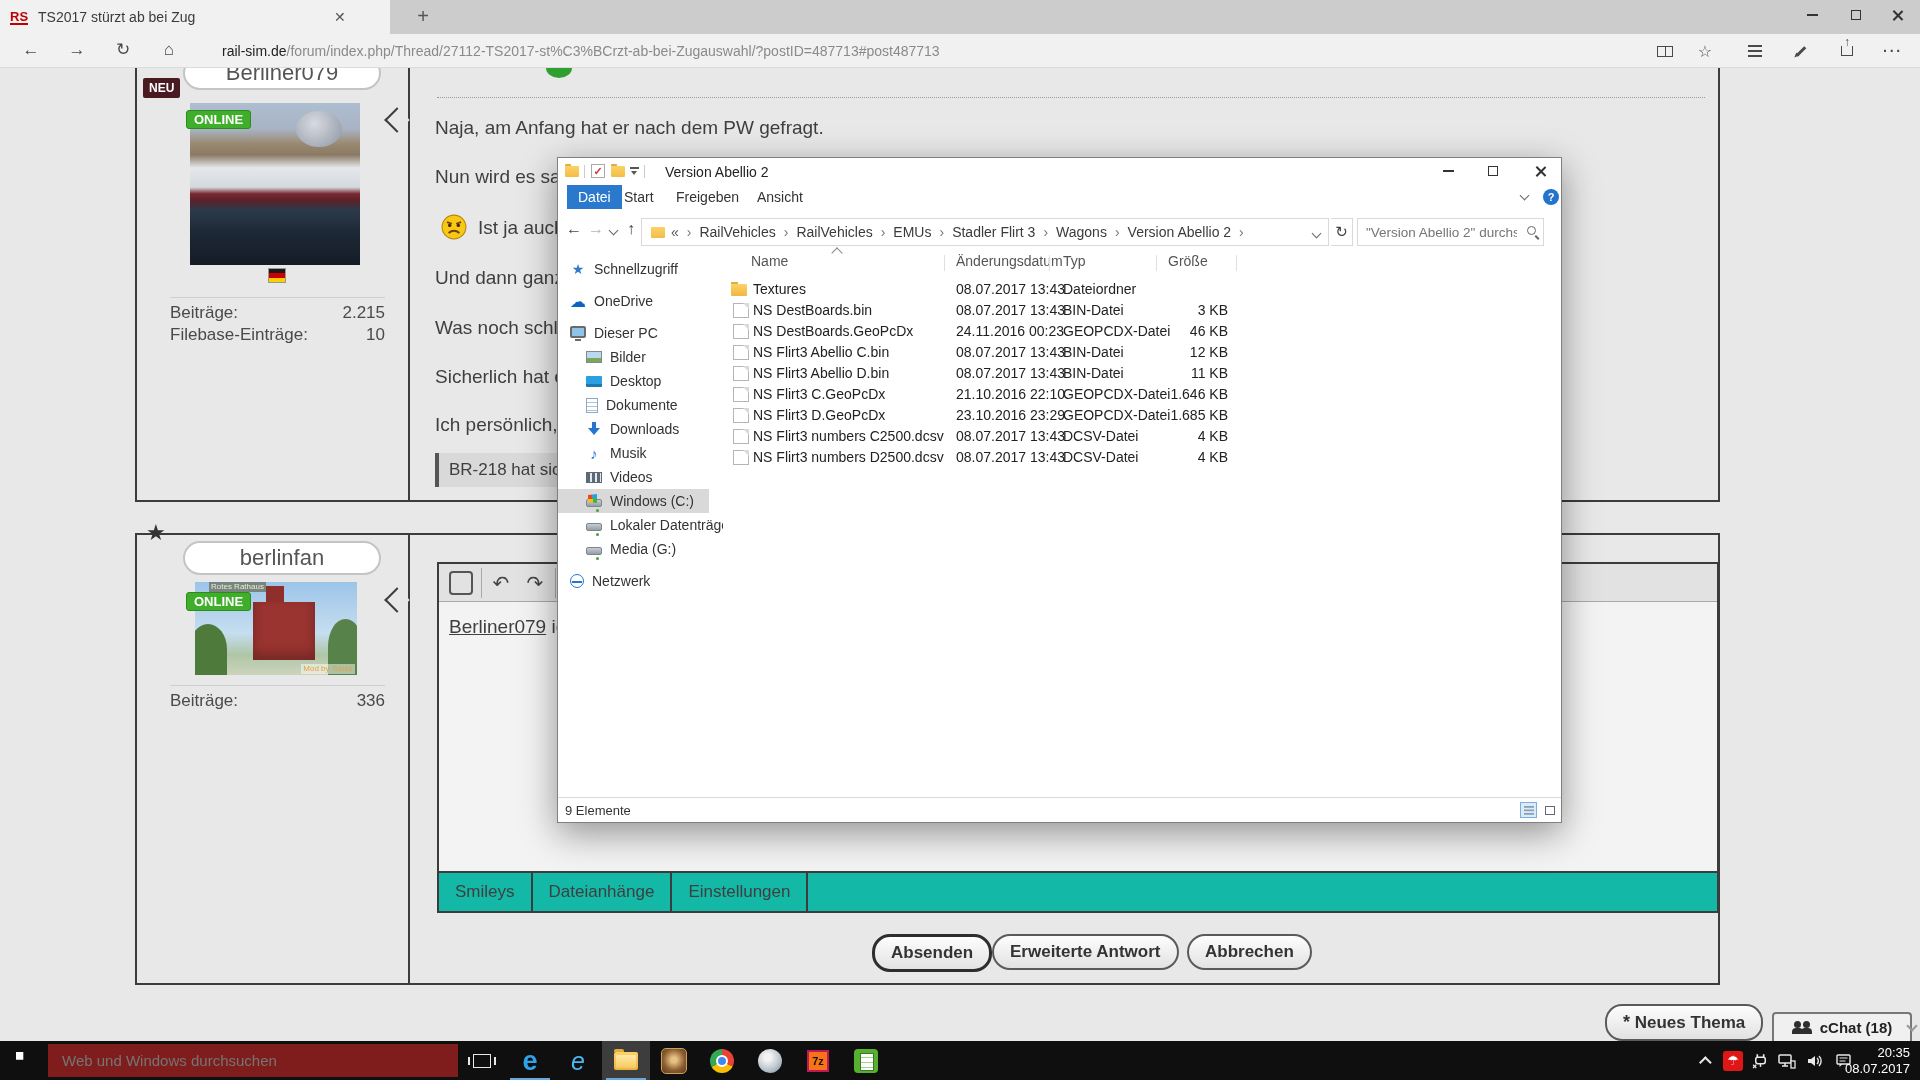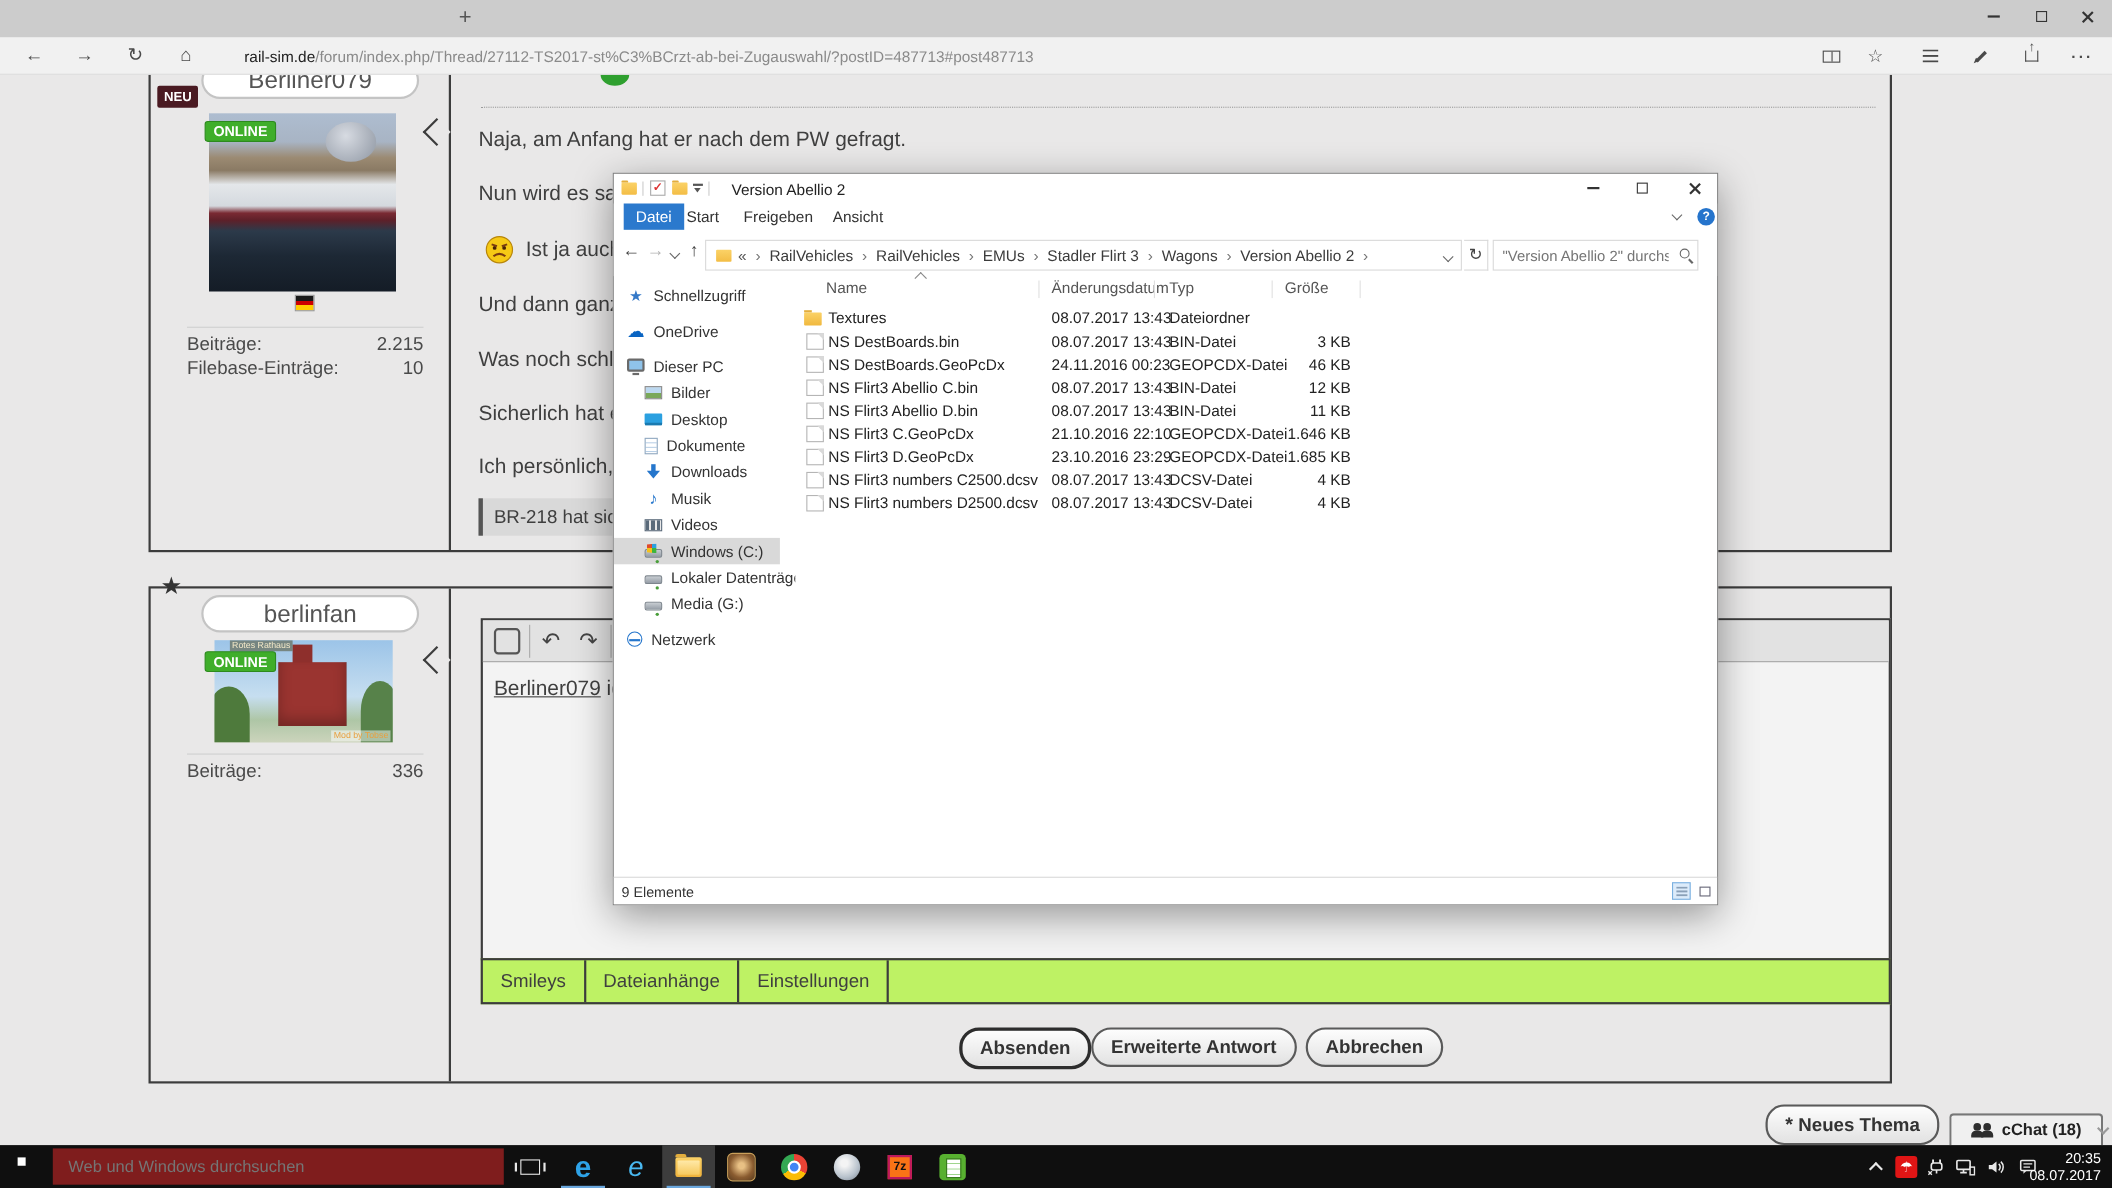--- a/index.html
+++ b/index.html
@@ -59,21 +59,21 @@
   .quote { position:absolute; background:#d9d9d9; border-left:4px solid #555; display:flex; align-items:center; padding-left:10px; font-size:17px; color:#3f3f3f; }
   .bub-arrow { position:absolute; width:18px; height:18px; background:#e9e8e8; border-left:2px solid #3c3c3c; border-bottom:2px solid #3c3c3c; transform:rotate(45deg); z-index:2; }
   .star-ic { position:absolute; font-size:22px; color:#333; z-index:3; }
   .greendot { position:absolute; width:26px; height:20px; border-radius:50%; background:#2fa02f; z-index:2; }
   .edbox { position:absolute; border:2px solid #3c3c3c; background:#f3f3f3; }
   .edtool { position:absolute; left:0; top:0; right:0; height:38px; background:#e2e2e2; border-bottom:1px solid #a8a8a8; }
   .edbtn { position:absolute; top:7px; width:24px; height:24px; color:#444; font-size:20px; line-height:24px; text-align:center; }
   .edsq { border:2px solid #555; border-radius:4px; }
   .edsep { position:absolute; top:4px; width:1px; height:30px; background:#aaa; }
   .edtext { position:absolute; left:10px; top:52px; font-size:19px; color:#3f3f3f; }
-  .edtabs { position:absolute; left:-2px; right:-2px; bottom:-42px; height:42px; border:2px solid #3c3c3c; background:#bef264; display:flex; }
+  .edtabs { position:absolute; left:-2px; right:-2px; bottom:-42px; height:42px; border:2px solid #3c3c3c; background:#14b8a6; display:flex; }
   .edtab { border-right:2px solid #3c3c3c; padding:0 16px; line-height:38px; font-size:17px; color:#3f3f3f; }
   .btn { position:absolute; border:2px solid #5a5a5a; border-radius:18px; background:linear-gradient(#fdfdfd,#e2e2e2); font-size:17px; font-weight:600; color:#333; padding:6px 16px; }
   .btn.focus { border:3px solid #2d2d2d; }
   .people { position:relative; width:22px; height:13px; margin-right:6px; }
   .people::before { content:""; position:absolute; left:2px; top:0; width:7px; height:7px; border-radius:50%; background:#2e2e2e; box-shadow:9px 0 0 #2e2e2e; }
   .people::after { content:""; position:absolute; left:0; top:7px; width:11px; height:6px; border-radius:4px 4px 0 0; background:#2e2e2e; box-shadow:9px 0 0 #2e2e2e; }
   #cchat { position:absolute; left:1772px; top:1012px; width:140px; height:29px; background:#f0f0f0; border:2px solid #777; border-bottom:none; border-radius:4px 4px 0 0; display:flex; align-items:center; justify-content:center; font-size:15px; font-weight:bold; color:#222; z-index:10; }
   .chat-chev { position:absolute; left:1908px; top:1022px; width:8px; height:8px; border-right:2px solid #999; border-bottom:2px solid #999; transform:rotate(45deg); z-index:10; }
 
   
@@ -281,20 +281,25 @@
     <button class="btn" style="left:1605px; top:1004px; border-radius:17px;"><span style="font-weight:bold; font-size:18px;">*</span> <span>Neues Thema</span></button>
   </div>
 
   <div id="cchat">
     <span class="people"></span>
     <span>cChat (18)</span>
   </div>
   <div class="chat-chev"></div>
 
   <div id="tabbar">
+    <div id="tab">
+      <span class="rs-fav">RS</span>
+      <span id="tab-title">TS2017 stürzt ab bei Zug</span>
+      <span class="tab-close">✕</span>
+    </div>
     <div id="newtab">+</div>
     <div class="wbtn" style="left:1790px;">
         <span class="gl-min"></span>
       </div>
     <div class="wbtn" style="left:1834px;">
         <span class="gl-max"></span>
       </div>
     <div class="wbtn" style="left:1876px;">
         <span class="gl-x"></span>
       </div>

